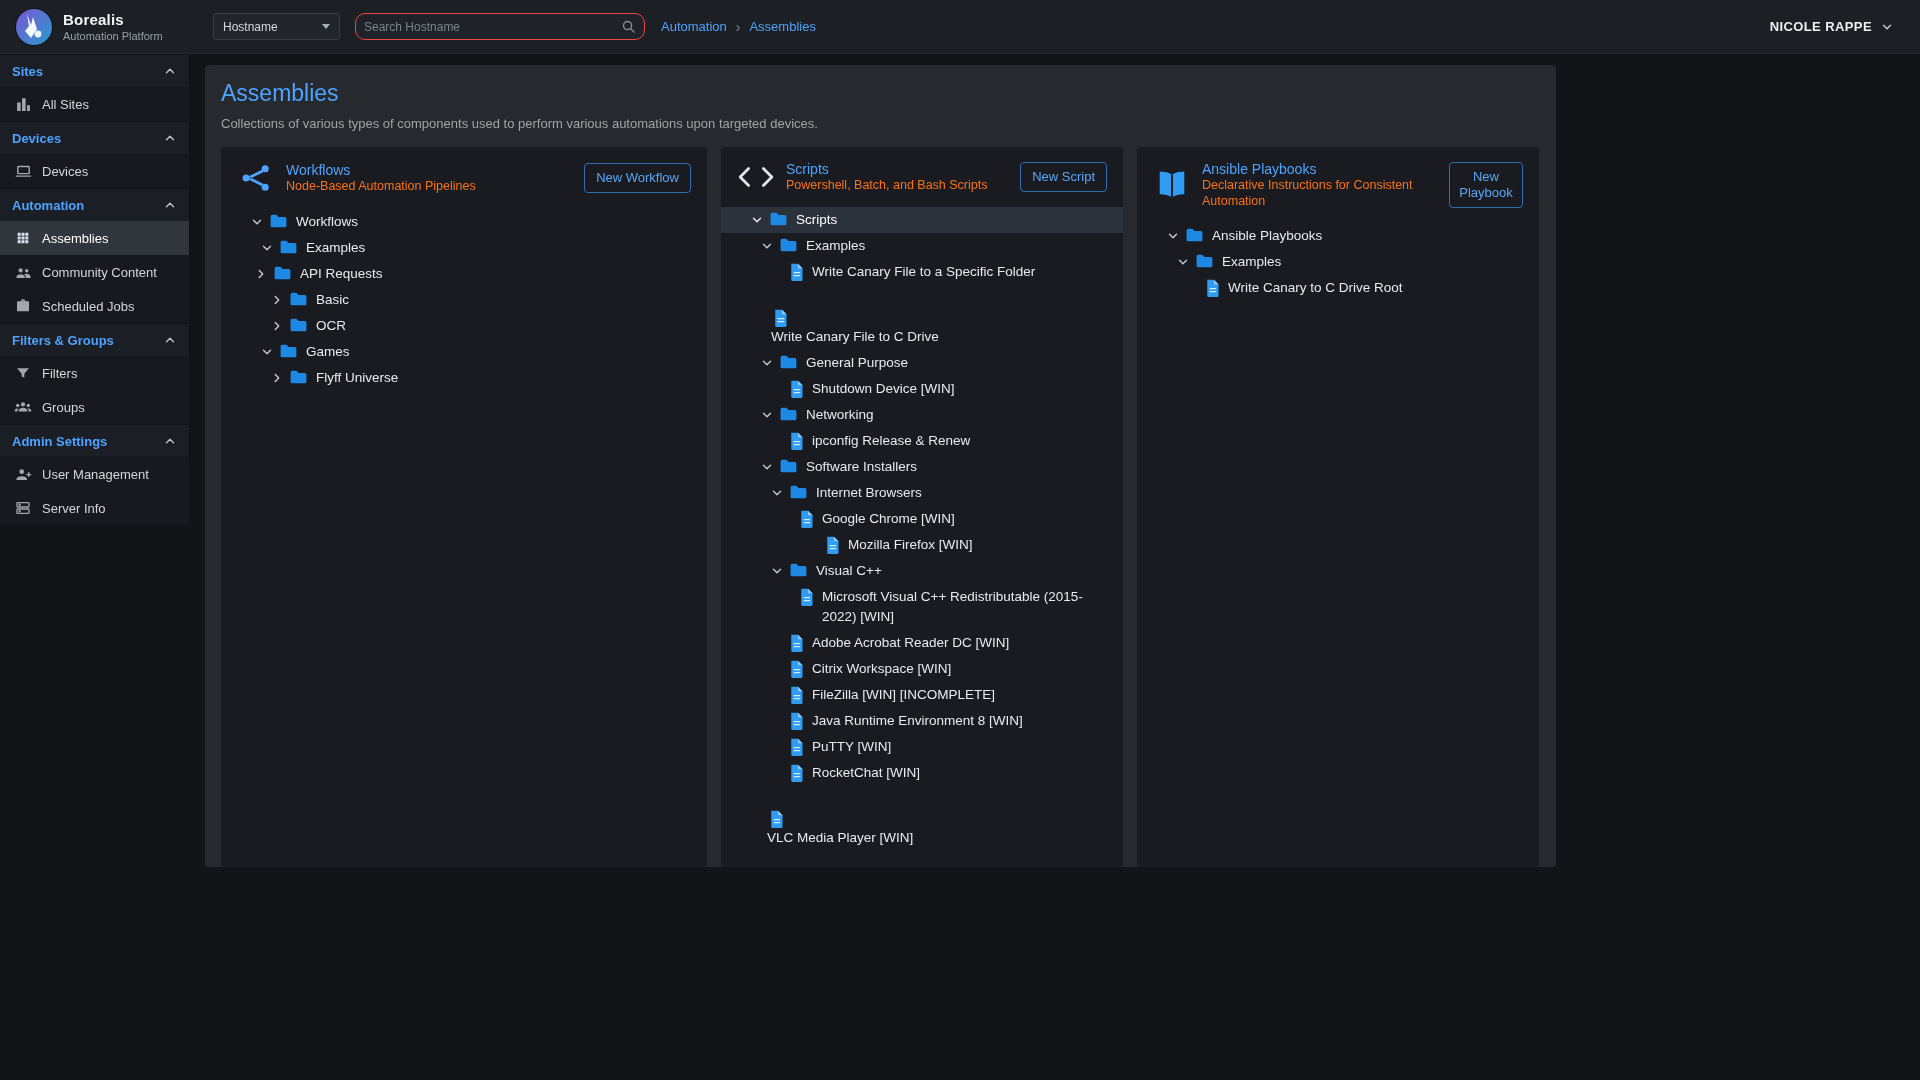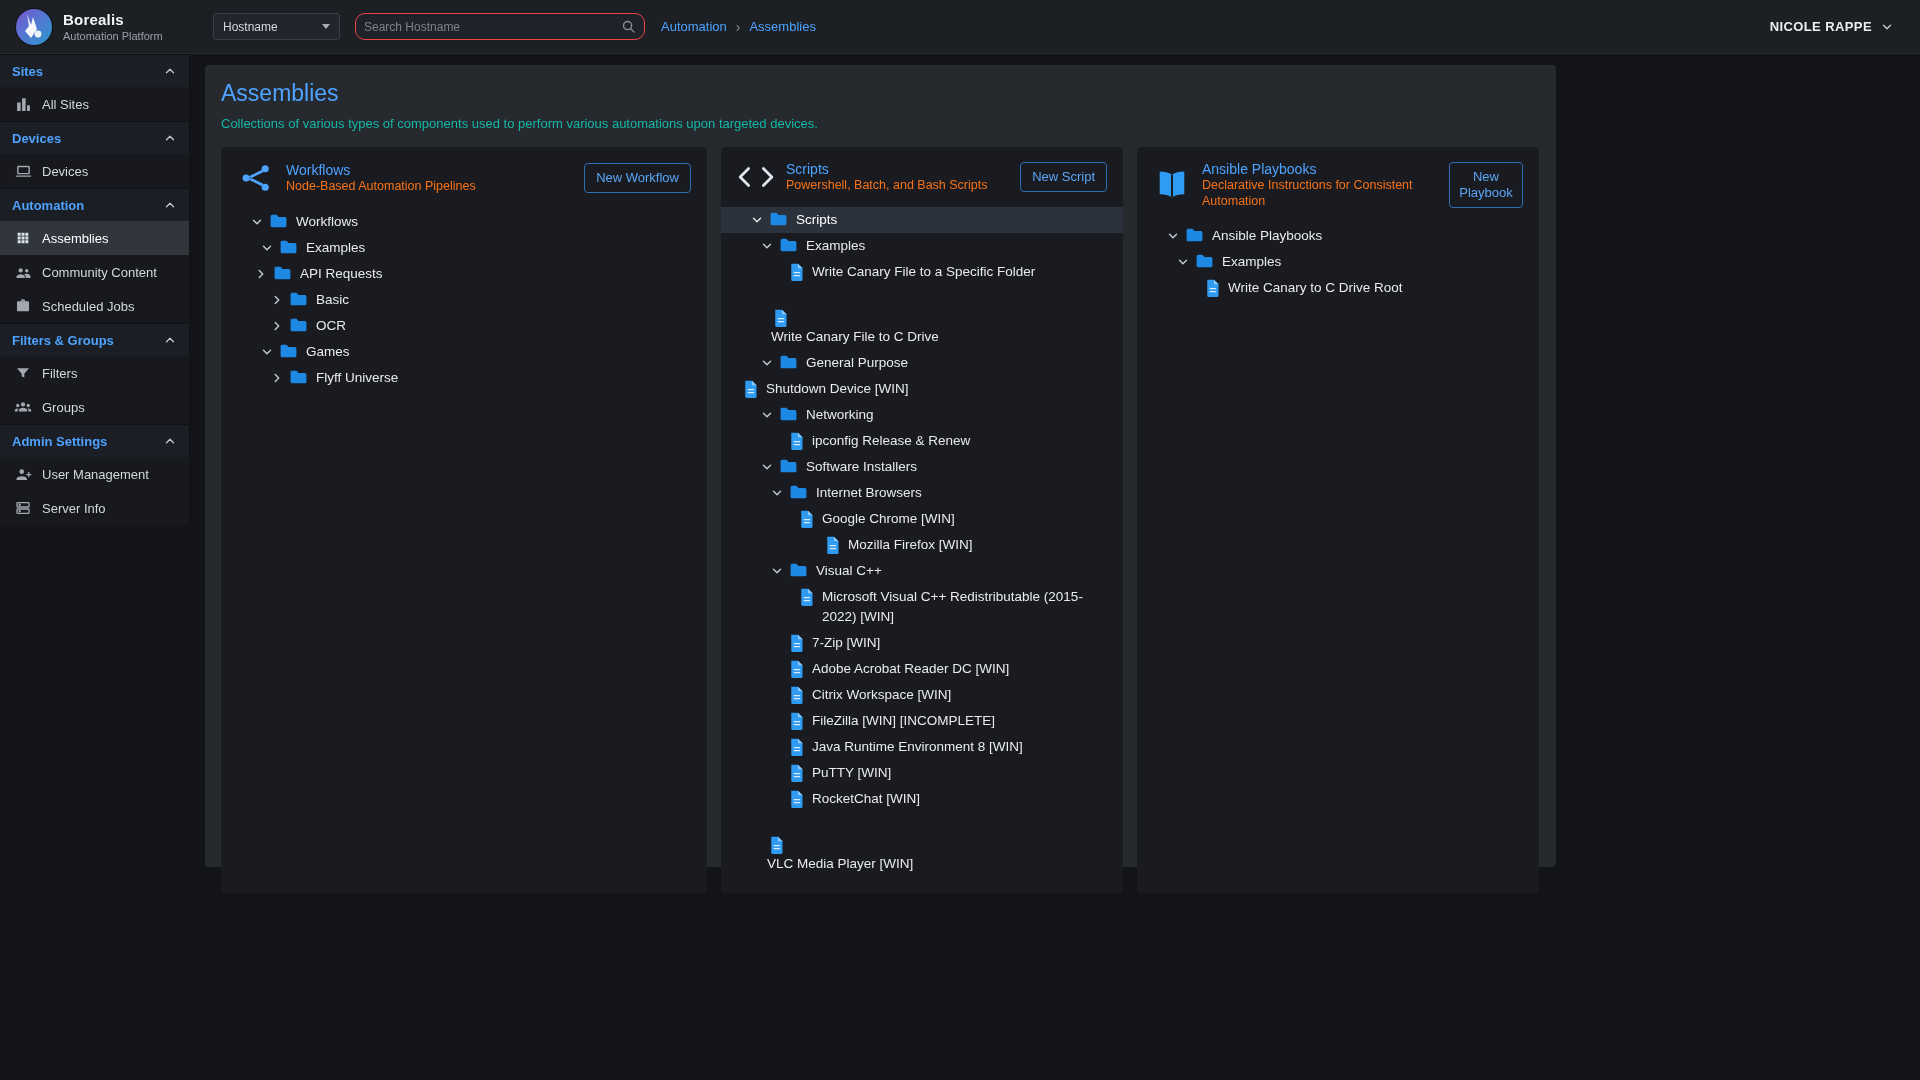--- a/index.html
+++ b/index.html
@@ -63,21 +63,21 @@
   .nav-item .nav-icon{width:18px;height:18px;color:#a2a8ae;display:flex;align-items:center;justify-content:center;flex:none}
   .nav-item.selected{background:#31363d}
   .nav-item.selected .nav-icon{color:#d9e3ec}
   .nav-item.selected span{color:#ffffff}
   
   .panel{
     position:absolute;left:205px;top:65px;width:1351px;height:802px;
     background:#26292e;border-radius:4px;padding:15px 16px;
   }
   .page-title{font-size:23px;font-weight:400;color:var(--accent)}
-  .page-sub{font-size:13px;color:#14b8a6;margin-top:9px}
+  .page-sub{font-size:13px;color:#a3a3a3;margin-top:9px}
   .cards{display:flex;gap:14px;margin-top:16px;align-items:stretch}
   .card{background:#191b20;border-radius:4px;overflow:hidden}
   .card-1{flex:0 0 486px}
   .card-2{flex:0 0 402px}
   .card-3{flex:0 0 402px}
   .card-head{display:flex;align-items:center;padding:14px 16px 8px 16px;gap:11px}
   .card-head-icon{flex:none;display:flex;align-items:center;justify-content:center;width:38px}
   .card-title-block{flex:1;min-width:0}
   .card-title{font-size:14px;color:var(--accent)}
   .card-sub{font-size:12.5px;color:#f97316;line-height:16px}
@@ -474,21 +474,21 @@
                 <path d="M6 9l6 6 6-6"></path>
               </svg>
             </span>
             <span class="titem-icon">
               <svg width="19" height="16" viewBox="0 0 24 20">
                 <path d="M2 4q0-2 2-2h5.5L12 5h8q2 0 2 2v9q0 2-2 2H4q-2 0-2-2z" fill="var(--folder-blue)"></path>
               </svg>
             </span>
             <span class="titem-label">General Purpose</span>
           </div>
-          <div class="tree-row" style="">
+          <div class="tree-row" style="padding-left: 46px;">
             <span class="chev"></span>
             <span class="titem-icon">
               <svg width="15" height="18" viewBox="0 0 20 24">
                 <path d="M3 1h9l6 6v15q0 2-2 2H5q-2 0-2-2z" fill="var(--file-blue)"></path>
                 <path d="M12 1l6 6h-6z" fill="#8ec8f8"></path>
                 <rect x="6" y="12" width="9" height="1.8" rx=".9" fill="#d6ebfc"></rect>
                 <rect x="6" y="16" width="9" height="1.8" rx=".9" fill="#d6ebfc"></rect>
               </svg>
             </span>
             <span class="titem-label">Shutdown Device [WIN]</span>
@@ -585,32 +585,20 @@
             <span class="chev"></span>
             <span class="titem-icon">
               <svg width="15" height="18" viewBox="0 0 20 24">
                 <path d="M3 1h9l6 6v15q0 2-2 2H5q-2 0-2-2z" fill="var(--file-blue)"></path>
                 <path d="M12 1l6 6h-6z" fill="#8ec8f8"></path>
                 <rect x="6" y="12" width="9" height="1.8" rx=".9" fill="#d6ebfc"></rect>
                 <rect x="6" y="16" width="9" height="1.8" rx=".9" fill="#d6ebfc"></rect>
               </svg>
             </span>
             <span class="titem-label">Microsoft Visual C++ Redistributable (2015-2022) [WIN]</span>
-          </div>
-          <div class="tree-row" style="padding-left: 46px;">
-            <span class="chev"></span>
-            <span class="titem-icon">
-              <svg width="15" height="18" viewBox="0 0 20 24">
-                <path d="M3 1h9l6 6v15q0 2-2 2H5q-2 0-2-2z" fill="var(--file-blue)"></path>
-                <path d="M12 1l6 6h-6z" fill="#8ec8f8"></path>
-                <rect x="6" y="12" width="9" height="1.8" rx=".9" fill="#d6ebfc"></rect>
-                <rect x="6" y="16" width="9" height="1.8" rx=".9" fill="#d6ebfc"></rect>
-              </svg>
-            </span>
-            <span class="titem-label">7-Zip [WIN]</span>
           </div>
           <div class="tree-row" style="padding-left: 46px;">
             <span class="chev"></span>
             <span class="titem-icon">
               <svg width="15" height="18" viewBox="0 0 20 24">
                 <path d="M3 1h9l6 6v15q0 2-2 2H5q-2 0-2-2z" fill="var(--file-blue)"></path>
                 <path d="M12 1l6 6h-6z" fill="#8ec8f8"></path>
                 <rect x="6" y="12" width="9" height="1.8" rx=".9" fill="#d6ebfc"></rect>
                 <rect x="6" y="16" width="9" height="1.8" rx=".9" fill="#d6ebfc"></rect>
               </svg>

